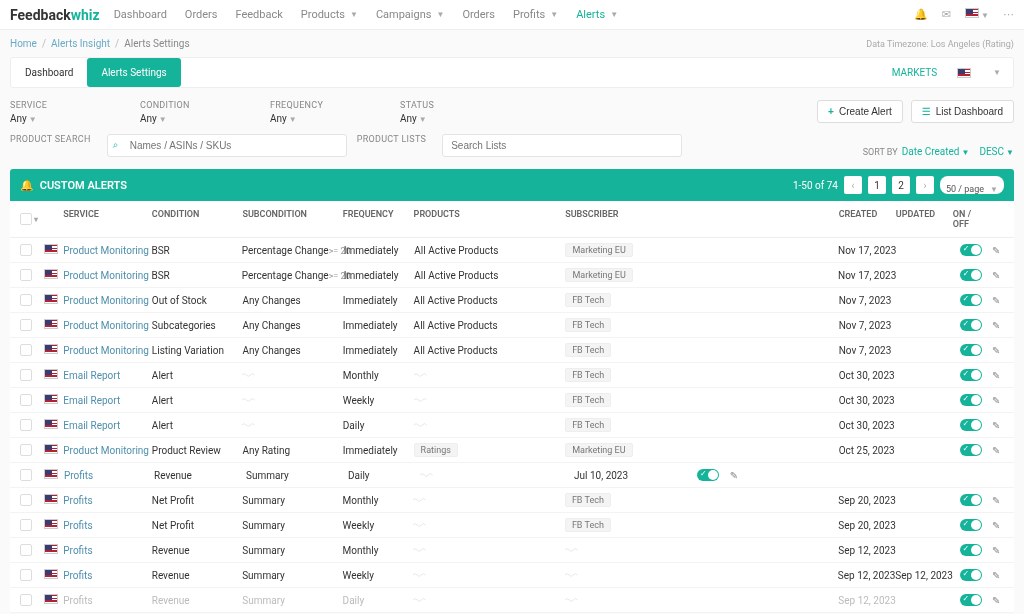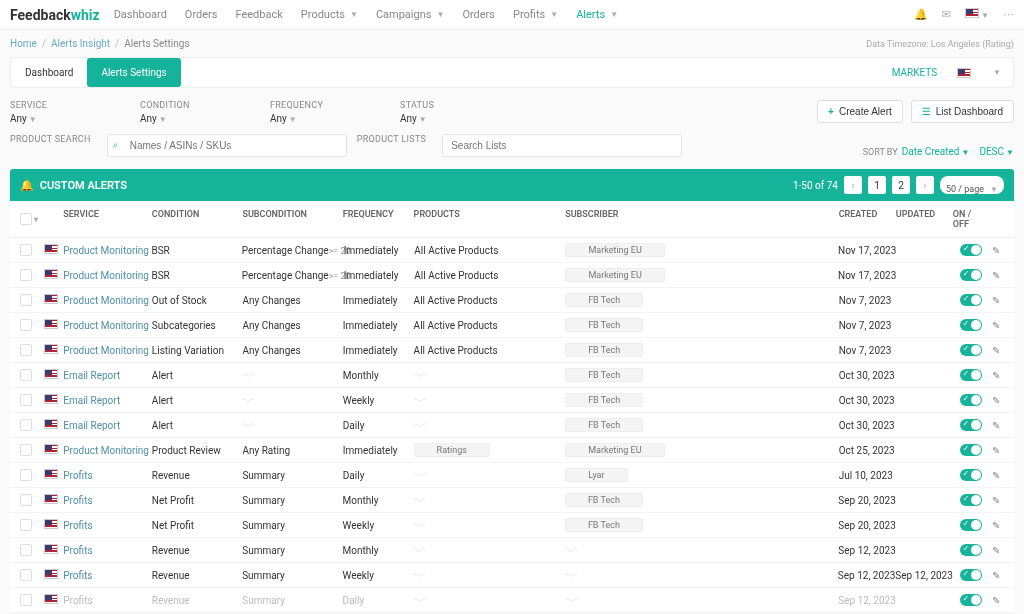--- a/index.html
+++ b/index.html
@@ -74,21 +74,21 @@
 .c-sub{width:102px}
 .c-freq{width:72px}
 .c-prod{width:154px}
 .c-subs{width:278px}
 .c-created{width:58px}
 .c-updated{width:58px}
 .c-on{width:36px;display:flex;justify-content:center}
 .c-edit{width:16px;display:flex;justify-content:center}
 .svc{color:#4f8fad;cursor:pointer}
 .row.muted .svc{color:#bbb}
-.tag{display:inline-block;background:#f4f4f4;border:1px solid #eee;border-radius:2px;padding:1px 22px;font-size:9px;color:#777}
+.tag{display:inline-block;background:#f4f4f4;border:1px solid #eee;border-radius:2px;padding:1px 6px;font-size:9px;color:#777}
 .swavy{width:14px;height:8px;opacity:.5}
 .toggle{width:22px;height:12px;background:#15b39a;border-radius:10px;position:relative}
 .toggle::after{content:"";position:absolute;right:1px;top:1px;width:10px;height:10px;background:#fff;border-radius:50%}
 .toggle::before{content:"✓";position:absolute;left:3px;top:0;font-size:8px;color:#fff}
 .edit{color:#888;cursor:pointer}
 .nowrap{white-space:nowrap}
 .sub-extra{font-size:9px;color:#999;}
 
 </style>
 </head>
@@ -435,21 +435,20 @@
           <input type="checkbox" style="">
         </div>
         <div class="c-flag"><span class="flag"></span></div>
         <div class="c-svc"><span class="svc">Profits</span></div>
         <div class="c-cond">Revenue</div>
         <div class="c-sub nowrap">Summary</div>
         <div class="c-freq">Daily</div>
         <div class="c-prod"><svg class="swavy" viewBox="0 0 20 8">
             <path d="M0 4 Q 3 0 6 4 T 12 4 T 18 4" stroke="#bbb" fill="none" stroke-width="1"></path>
           </svg></div>
-        <div class="c-subs"><span class="tag">Lyar</span></div>
         <div class="c-created nowrap">Jul 10, 2023</div>
         <div class="c-updated nowrap"></div>
         <div class="c-on">
           <div class="toggle"></div>
         </div>
         <div class="c-edit">
           <span class="edit">✎</span>
         </div>
       </div>
       <div class="row">

